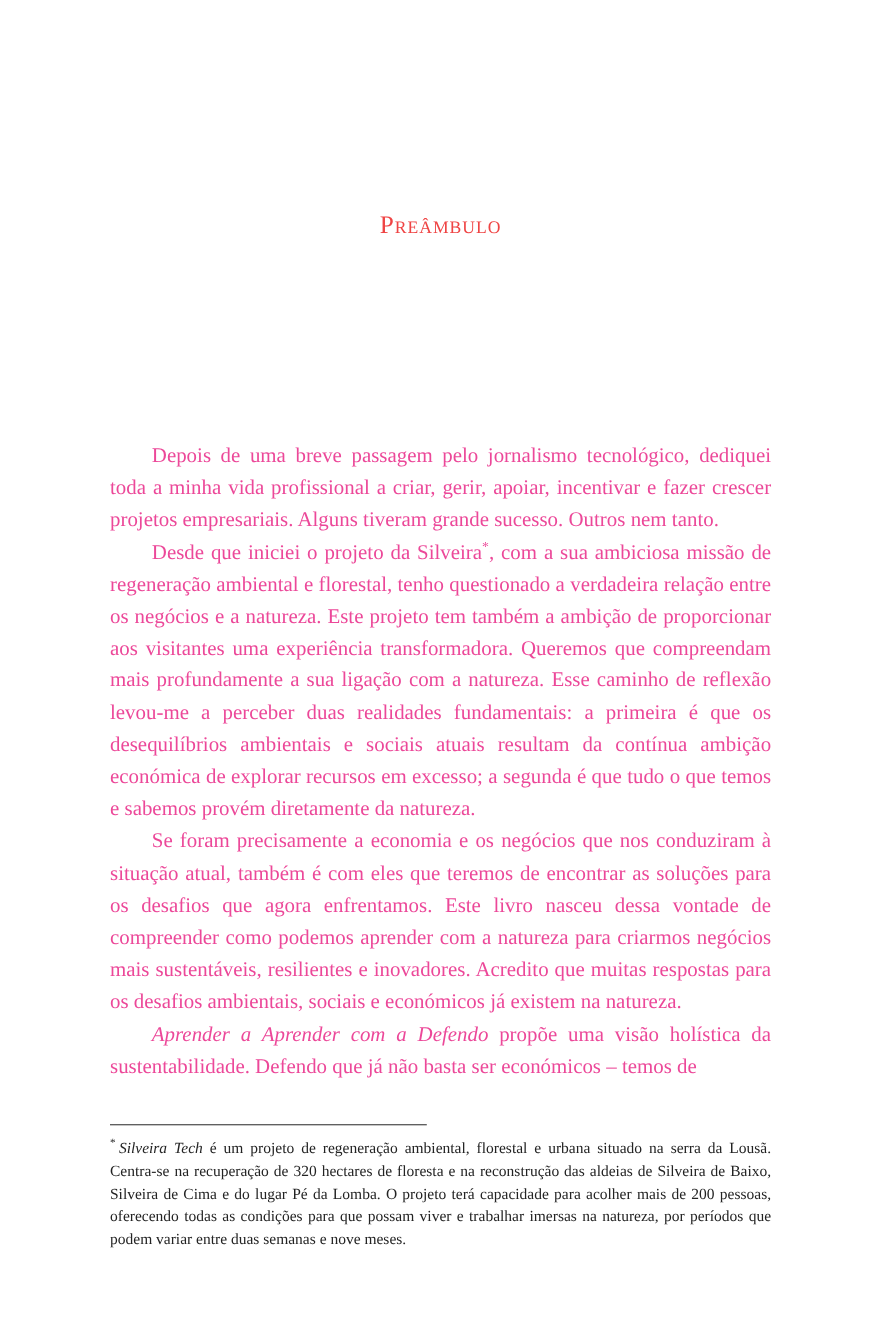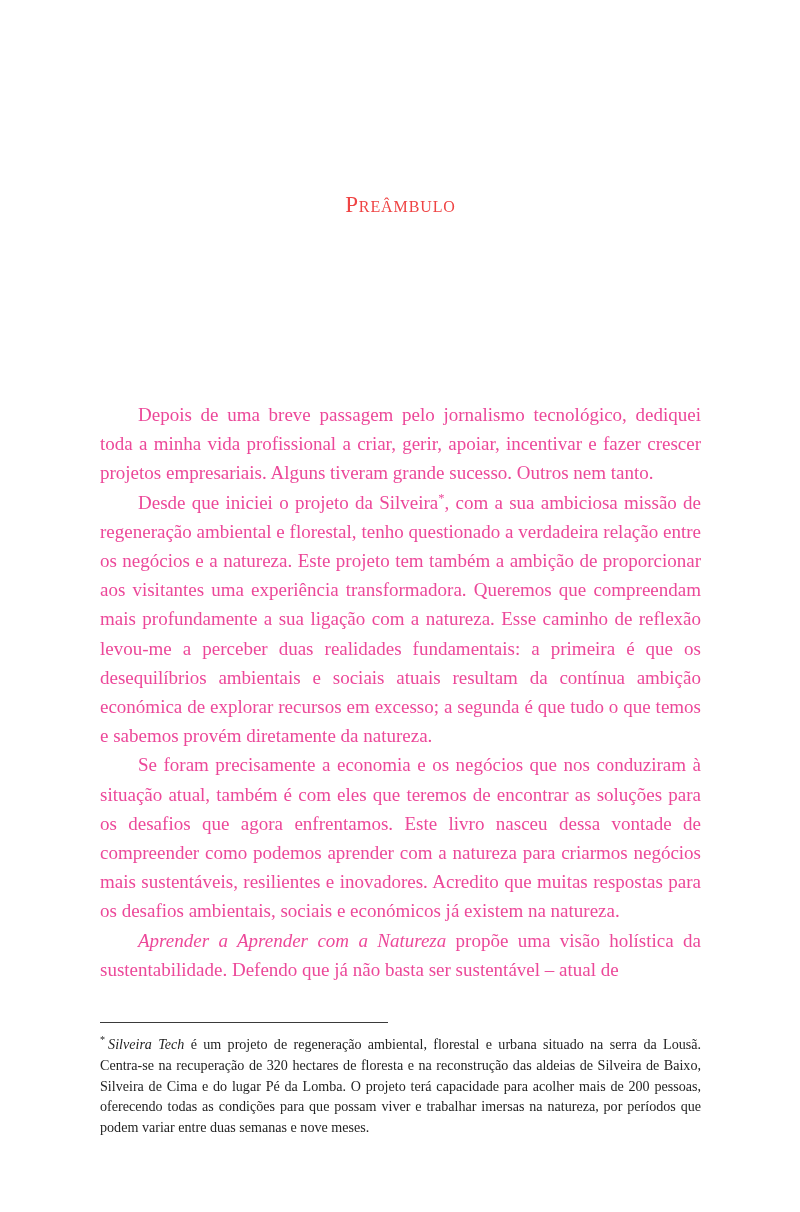--- a/index.html
+++ b/index.html
@@ -112,21 +112,21 @@
   <h1 class="chapter-title">Preâmbulo</h1>
 
   <div class="body-block">
 
     <p class="para">Depois de uma breve passagem pelo jornalismo tecnológico, dediquei toda a minha vida profissional a criar, gerir, apoiar, incentivar e fazer crescer projetos empresariais. Alguns tiveram grande sucesso. Outros nem tanto.</p>
 
     <p class="para"><span>Desde que iniciei o projeto da Silveira</span><span class="fnmark">*</span><span>, com a sua ambiciosa missão de regeneração ambiental e florestal, tenho questionado a verdadeira relação entre os negócios e a natureza. Este projeto tem também a ambição de proporcionar aos visitantes uma experiência transformadora. Queremos que compreendam mais profundamente a sua ligação com a natureza. Esse caminho de reflexão levou-me a perceber duas realidades fundamentais: a primeira é que os desequilíbrios ambientais e sociais atuais resultam da contínua ambição económica de explorar recursos em excesso; a segunda é que tudo o que temos e sabemos provém diretamente da natureza.</span></p>
 
     <p class="para">Se foram precisamente a economia e os negócios que nos conduziram à situação atual, também é com eles que teremos de encontrar as soluções para os desafios que agora enfrentamos. Este livro nasceu dessa vontade de compreender como podemos aprender com a natureza para criarmos negócios mais sustentáveis, resilientes e inovadores. Acredito que muitas respostas para os desafios ambientais, sociais e económicos já existem na natureza.</p>
 
-    <p class="para"><i>Aprender a Aprender com a Natureza</i><span> propõe uma visão holística da sustentabilidade. Defendo que já não basta ser sustentável – atual de</span></p>
+    <p class="para"><i>Aprender a Aprender com a Defendo</i><span> propõe uma visão holística da sustentabilidade. Defendo que já não basta ser económicos – temos de</span></p>
 
   </div>
 
   <div class="footnote-area">
     <hr class="footnote-rule">
     <p class="footnote-text"><span class="fn-star">*</span><i>Silveira Tech</i><span> é um projeto de regeneração ambiental, florestal e urbana situado na serra da Lousã. Centra-se na recuperação de 320 hectares de floresta e na reconstrução das aldeias de Silveira de Baixo, Silveira de Cima e do lugar Pé da Lomba. O projeto terá capacidade para acolher mais de 200 pessoas, oferecendo todas as condições para que possam viver e trabalhar imersas na natureza, por períodos que podem variar entre duas semanas e nove meses.</span></p>
   </div>
 
 </div>
 

